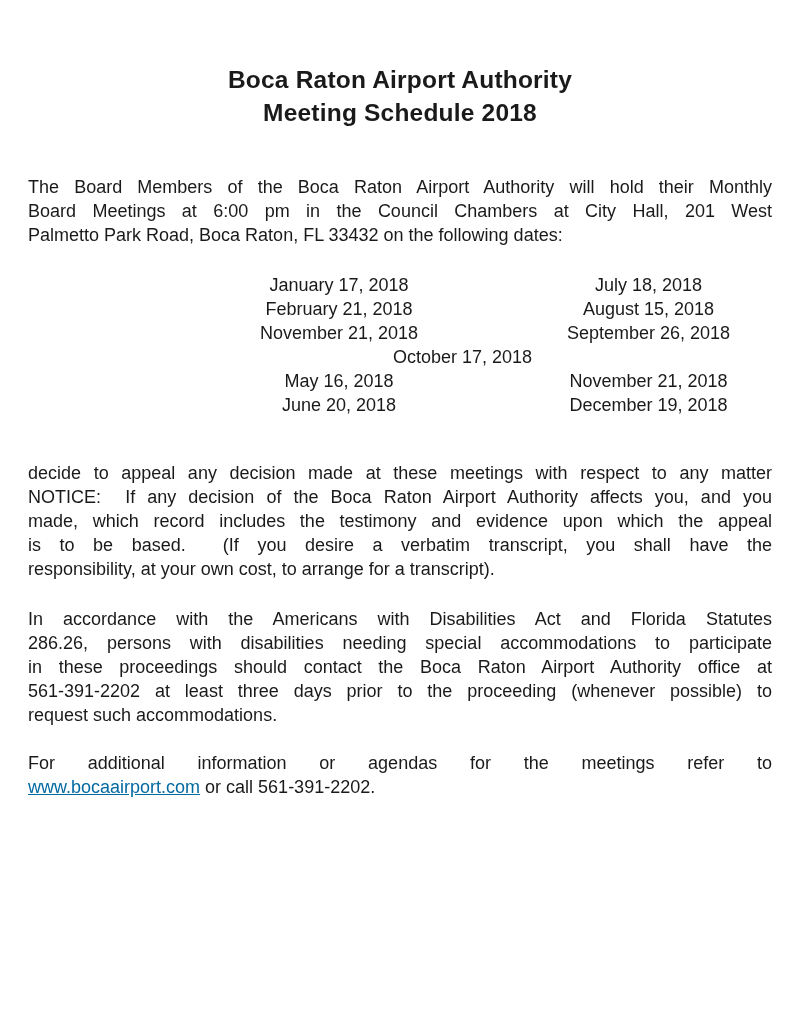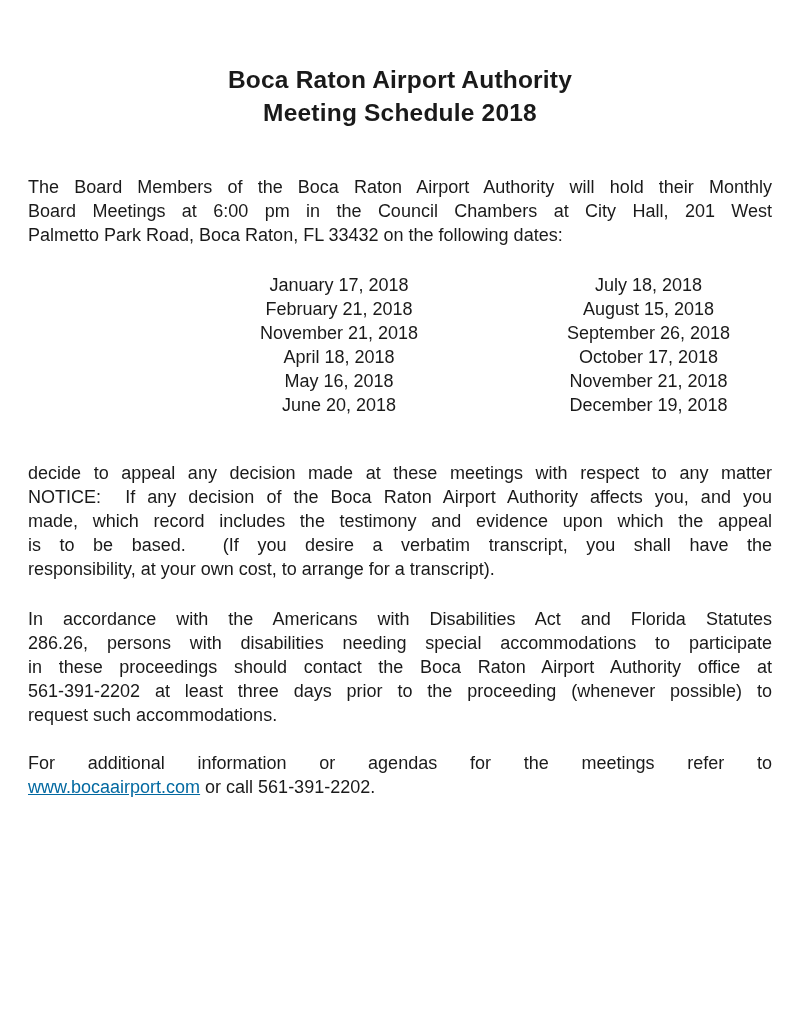--- a/index.html
+++ b/index.html
@@ -71,21 +71,20 @@
       </div>
     <div class="date-row">
         <span class="date-cell-left">February 21, 2018</span>
         <span class="date-cell-right">August 15, 2018</span>
       </div>
     <div class="date-row">
         <span class="date-cell-left">November 21, 2018</span>
         <span class="date-cell-right">September 26, 2018</span>
       </div>
     <div class="date-row">
-        <span class="date-cell-left">April 18, 2018</span>
         <span class="date-cell-right">October 17, 2018</span>
       </div>
     <div class="date-row">
         <span class="date-cell-left">May 16, 2018</span>
         <span class="date-cell-right">November 21, 2018</span>
       </div>
     <div class="date-row">
         <span class="date-cell-left">June 20, 2018</span>
         <span class="date-cell-right">December 19, 2018</span>
       </div>

